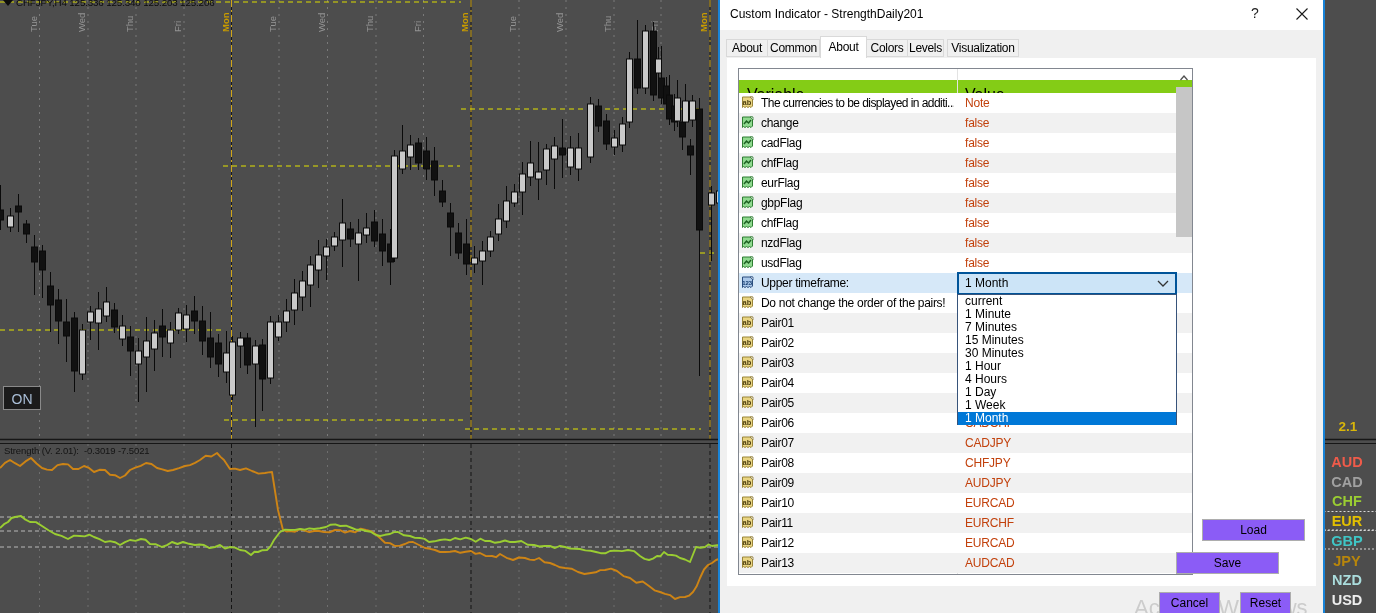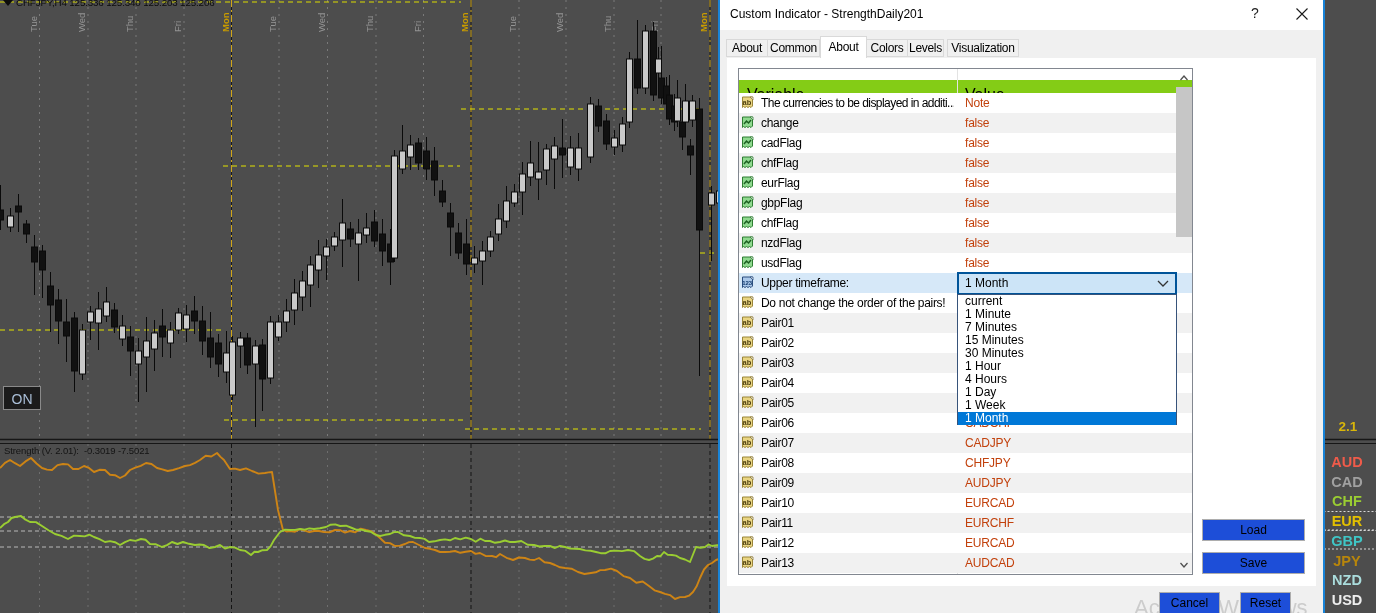--- a/index.html
+++ b/index.html
@@ -17,21 +17,21 @@
 #colsep {position:absolute;left:218px;top:0;width:1px;height:505px;background:#e3e3e3}
 .trow {position:absolute;left:0;width:453px;height:20px;font-size:12px}
 .ticon {position:absolute;left:3px;top:3px;width:13px;height:13px}
 .tvar {position:absolute;left:22px;top:3px;color:#000;max-width:193px;white-space:nowrap;overflow:hidden;letter-spacing:-0.3px}
 .tval {position:absolute;left:226px;top:3px;color:#c2410c;letter-spacing:-0.2px}
 #vscroll {position:absolute;right:0;top:0;width:16px;height:505px}
 #combo {position:absolute;left:237px;top:272px;width:220px;height:23px;background:#cce4f7;border:2px solid #005499;font-size:12px;color:#000}
 #dd {position:absolute;left:237px;top:294px;width:220px;height:131px;background:#fff;border:1px solid #37537a;font-size:12px;z-index:5}
 .ddi {height:13px;line-height:13px;padding-left:7px;color:#000}
 .ddi.hl {background:#0078d7;color:#fff}
-.btn {position:absolute;height:22px;background:#1d4ed8;border:1px solid #adadad;font-size:12px;text-align:center;color:#000}
+.btn {position:absolute;height:22px;background:#8b5cf6;border:1px solid #adadad;font-size:12px;text-align:center;color:#000}
 #wm {position:absolute;left:414px;top:595px;font-size:22px;color:rgba(130,130,130,0.33)}
 </style></head>
 <body>
 <div id="stage">
 <svg width="1376" height="613" viewBox="0 0 1376 613" font-family="Liberation Sans, sans-serif" style="position:absolute;left:0;top:0">
 <rect width="1376" height="613" fill="#4d4d4d"></rect>
 <line x1="39.5" y1="0" x2="39.5" y2="439" stroke="#7a7a7a" stroke-width="1" stroke-dasharray="2,5"></line>
       <line x1="39.5" y1="444" x2="39.5" y2="613" stroke="#6e6e6e" stroke-width="1" stroke-dasharray="2,5"></line>
       <text x="36.5" y="32" transform="rotate(-90 36.5 32)" font-size="9.5" fill="#949494" font-weight="normal">Tue</text>
       <line x1="88" y1="0" x2="88" y2="439" stroke="#7a7a7a" stroke-width="1" stroke-dasharray="2,5"></line>
@@ -561,17 +561,17 @@
         <div class="ddi">7 Minutes</div>
         <div class="ddi">15 Minutes</div>
         <div class="ddi">30 Minutes</div>
         <div class="ddi">1 Hour</div>
         <div class="ddi">4 Hours</div>
         <div class="ddi">1 Day</div>
         <div class="ddi">1 Week</div>
         <div class="ddi hl">1 Month</div>
       </div>
   <div class="btn" style="left:482px;top:519px;width:103px;line-height:20px">Load</div>
-  <div class="btn" style="left:482px;top:552px;width:103px;line-height:20px">Save</div>
+  <div class="btn" style="left:456px;top:552px;width:103px;line-height:20px">Save</div>
   <div class="btn" style="left:358px;top:620px;width:74px;line-height:18px;border:2px solid #0078d7">OK</div>
   <div class="btn" style="left:439px;top:592px;width:61px;line-height:20px">Cancel</div>
   <div class="btn" style="left:520px;top:592px;width:51px;line-height:20px">Reset</div>
 </div>
 </div>
 </body></html>

